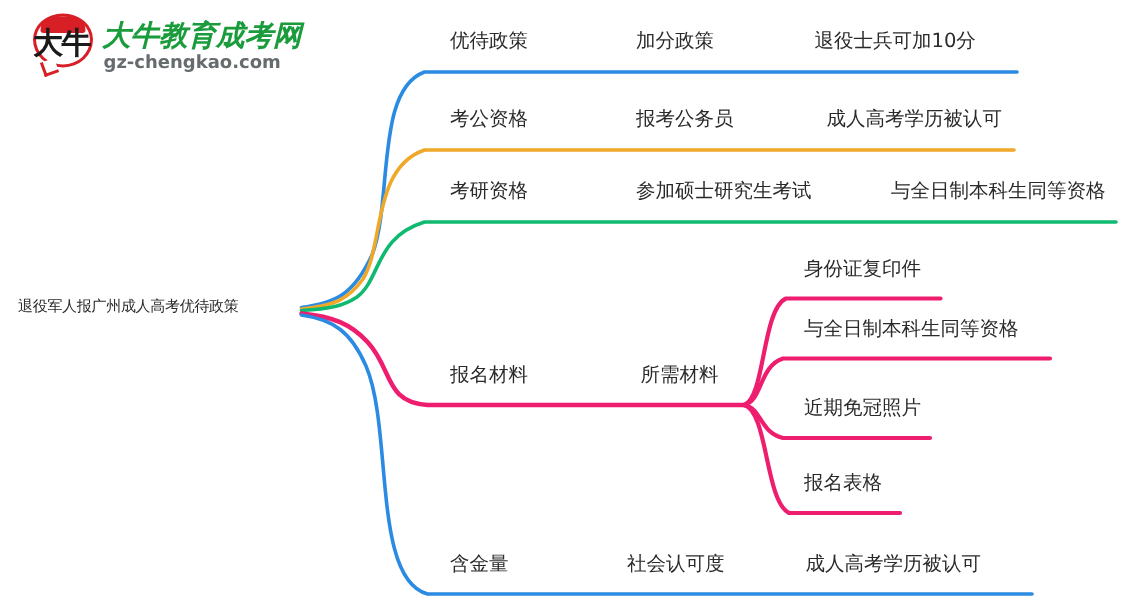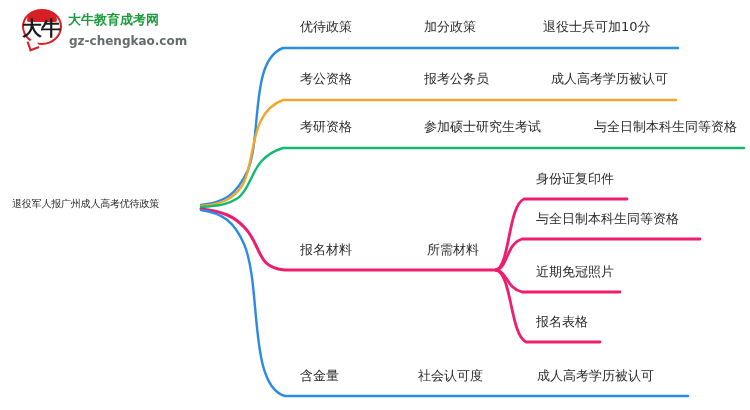--- a/index.html
+++ b/index.html
@@ -80,26 +80,27 @@
     font-weight: bold;
     color: #1a1a1a;
     letter-spacing: -1px;
     line-height: 14px;
     font-family: "DejaVu Sans", sans-serif;
   }
   #logo-title {
     position: absolute;
     left: 46px;
     top: 3px;
-    font-size: 13px;
+    font-size: 19px;
     font-weight: bold;
     color: #1a9c3c;
     letter-spacing: 0px;
     white-space: nowrap;
     font-family: "DejaVu Sans", sans-serif;
+    font-style: italic;
   }
   #logo-sub {
     position: absolute;
     left: 47px;
     top: 26px;
     font-size: 12px;
     font-weight: bold;
     color: #666b6e;
     white-space: nowrap;
     font-family: "DejaVu Sans", sans-serif;

